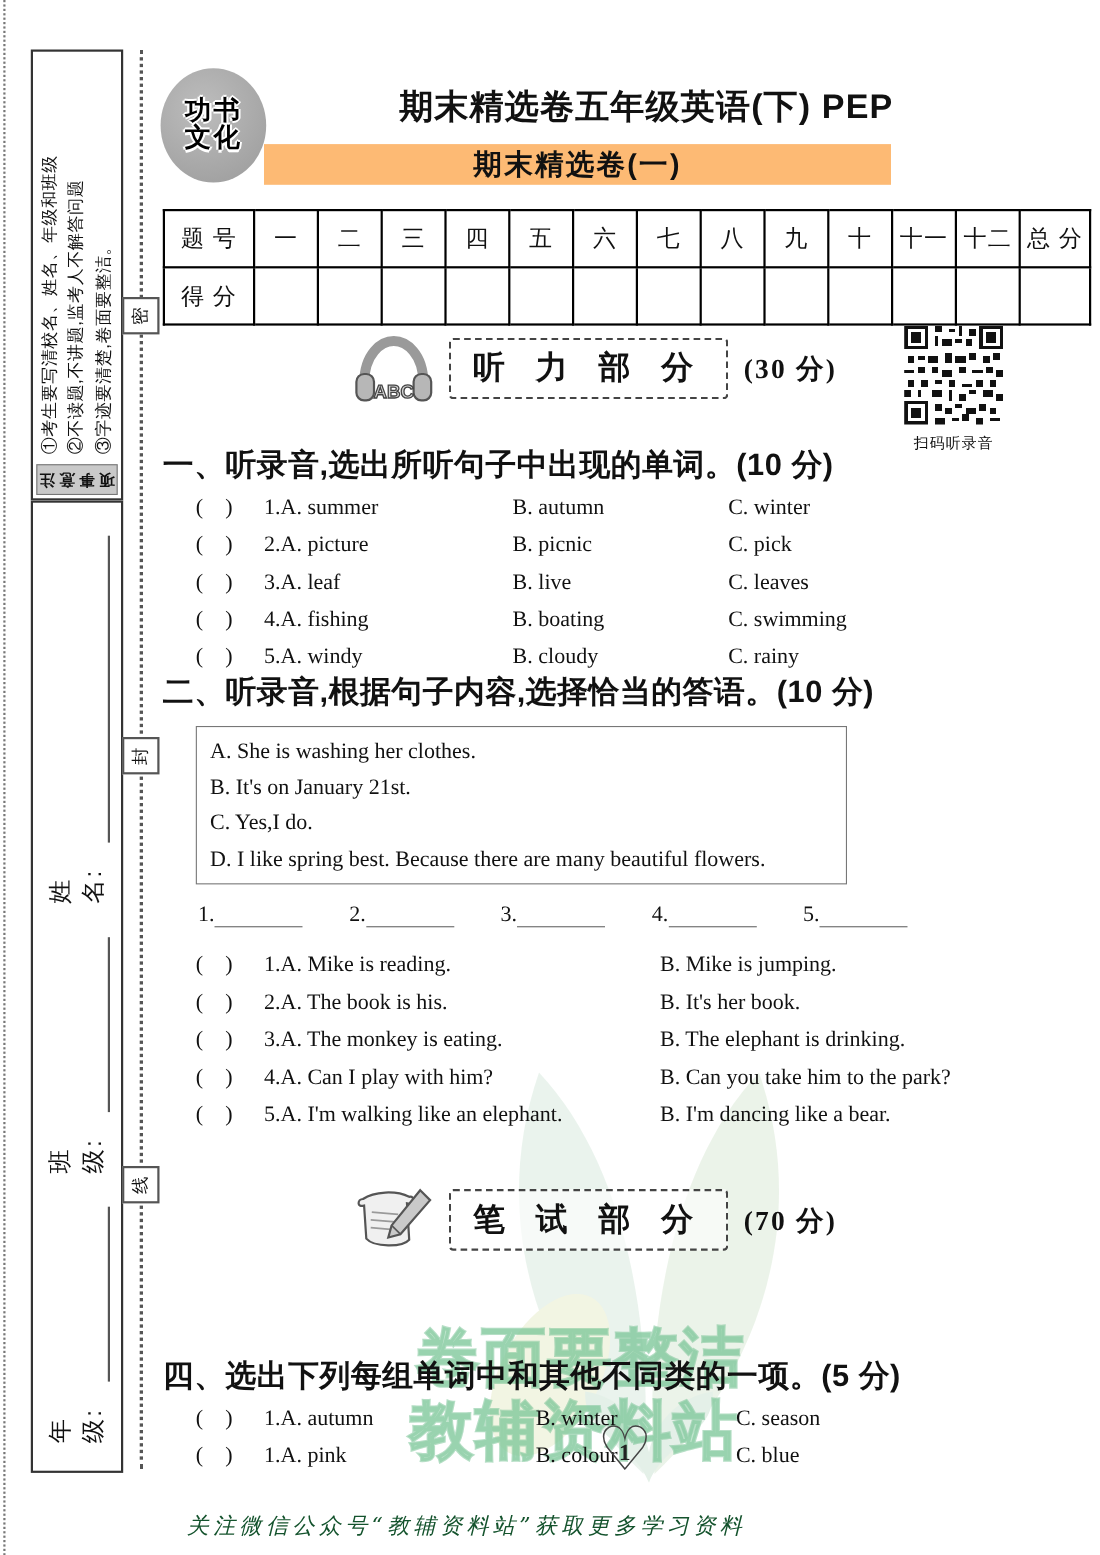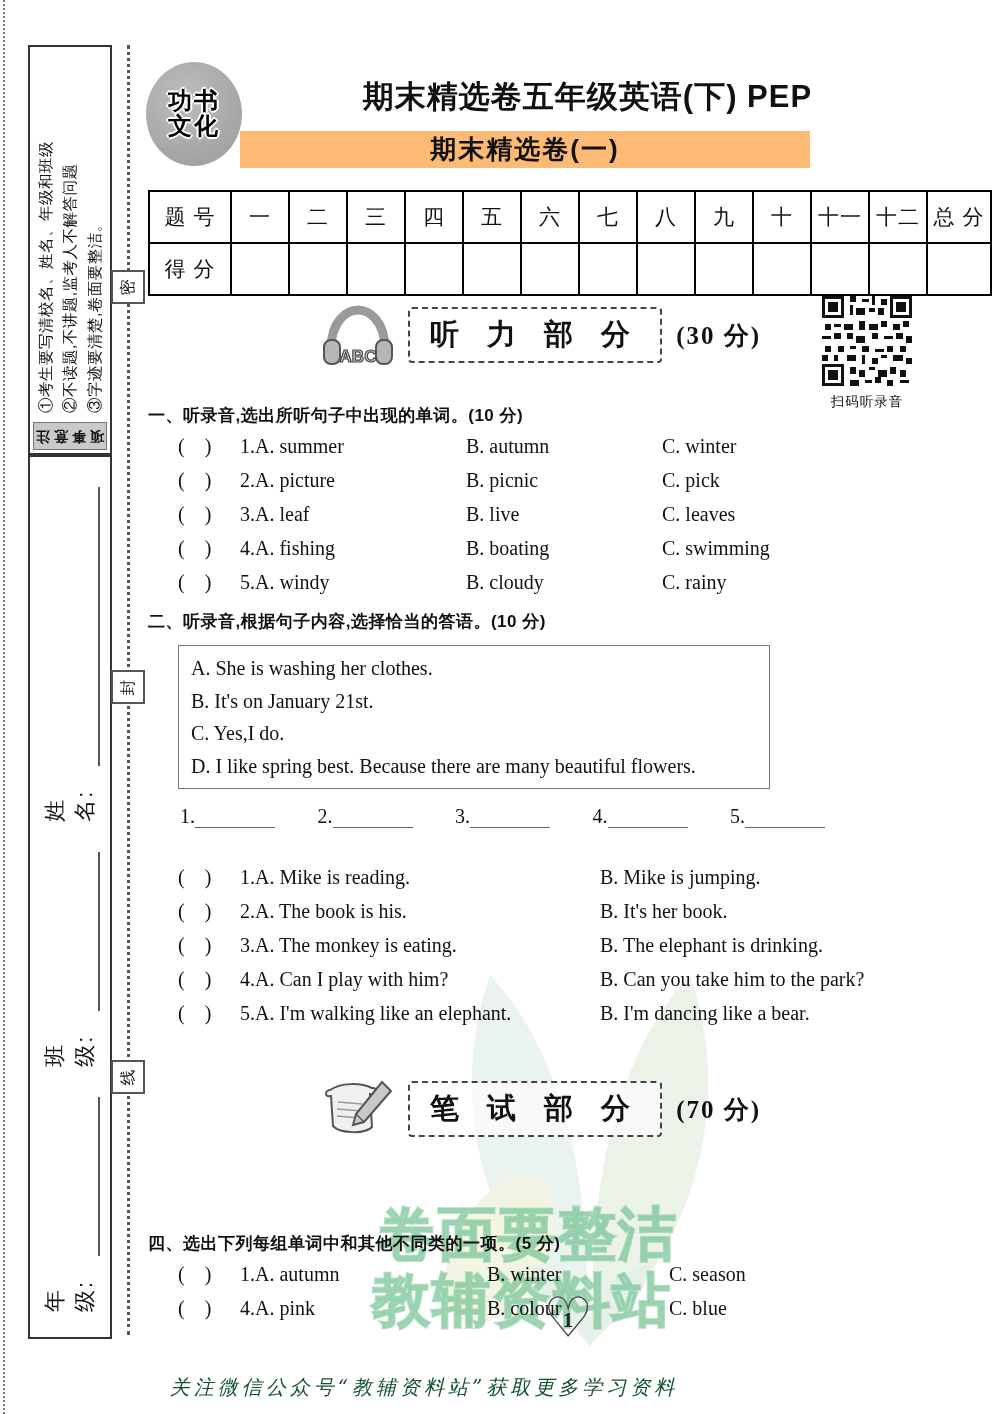--- a/index.html
+++ b/index.html
@@ -48,21 +48,21 @@
   .part-banner{position:absolute;left:148px;width:787px;display:flex;align-items:center;justify-content:center;z-index:2;}
   .part-title{border:2.5px dashed #444;border-radius:4px;padding:6px 20px;font-size:29px;font-weight:bold;
               letter-spacing:10px;margin:0 14px;background:rgba(255,255,255,.6);}
   .part-points{font-size:25px;font-weight:bold;font-family:"Liberation Serif",serif;letter-spacing:2px;}
 
   .qr-wrap{position:absolute;left:820px;top:296px;width:94px;text-align:center;z-index:2;}
   .qr-caption{font-size:13.5px;margin-top:3px;letter-spacing:1px;}
 
   
   .sec{position:absolute;left:148px;width:790px;z-index:2;}
-  .sec-heading{font-size:17px;font-weight:bold;letter-spacing:.5px;}
+  .sec-heading{font-size:28px;font-weight:bold;letter-spacing:.5px;}
   .qrow{display:flex;align-items:baseline;height:34px;padding-left:30px;
         font-family:"Liberation Serif",serif;font-size:20px;}
   .paren{width:62px;white-space:pre;}
   .opt-a3{width:226px;} .opt-b3{width:196px;} .opt-c3{flex:1;}
   .opt-a2{width:360px;} .opt-b2{flex:1;}
   .opt-b4{width:182px;margin-left:21px;}
   .rows{margin-top:8px;}
 
   .resp-box{margin:12px 0 0 30px;width:566px;border:1.5px solid #777;padding:6px 12px;
             font-family:"Liberation Serif",serif;font-size:20px;}
@@ -379,21 +379,21 @@
     <div class="sec-heading">四、选出下列每组单词中和其他不同类的一项。(5 分)</div>
     <div class="rows">
       <div class="qrow">
         <span class="paren">(    )</span>
         <span class="opt-a3">1.A. autumn</span>
         <span class="opt-b4">B. winter</span>
         <span class="opt-c3">C. season</span>
       </div>
       <div class="qrow">
         <span class="paren">(    )</span>
-        <span class="opt-a3">4.A. pink</span>
+        <span class="opt-a3">1.A. pink</span>
         <span class="opt-b4">B. colour</span>
         <span class="opt-c3">C. blue</span>
       </div>
     </div>
   </div>
 
   <div class="page-num">
     <div class="heart">♡</div>
     <div class="num">1</div>
   </div>

